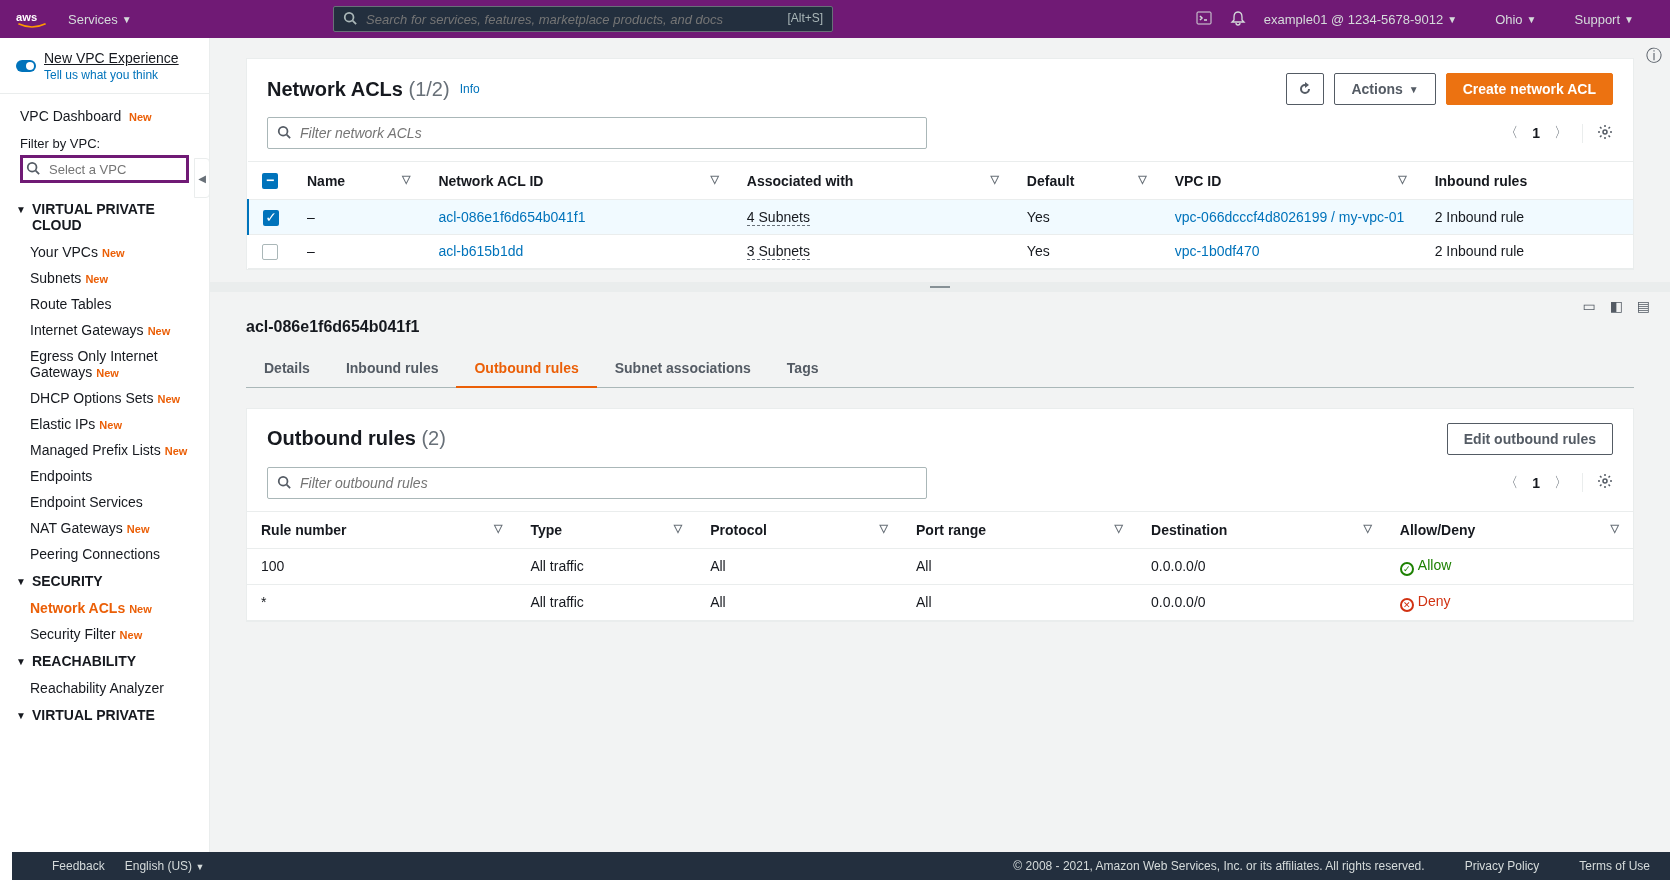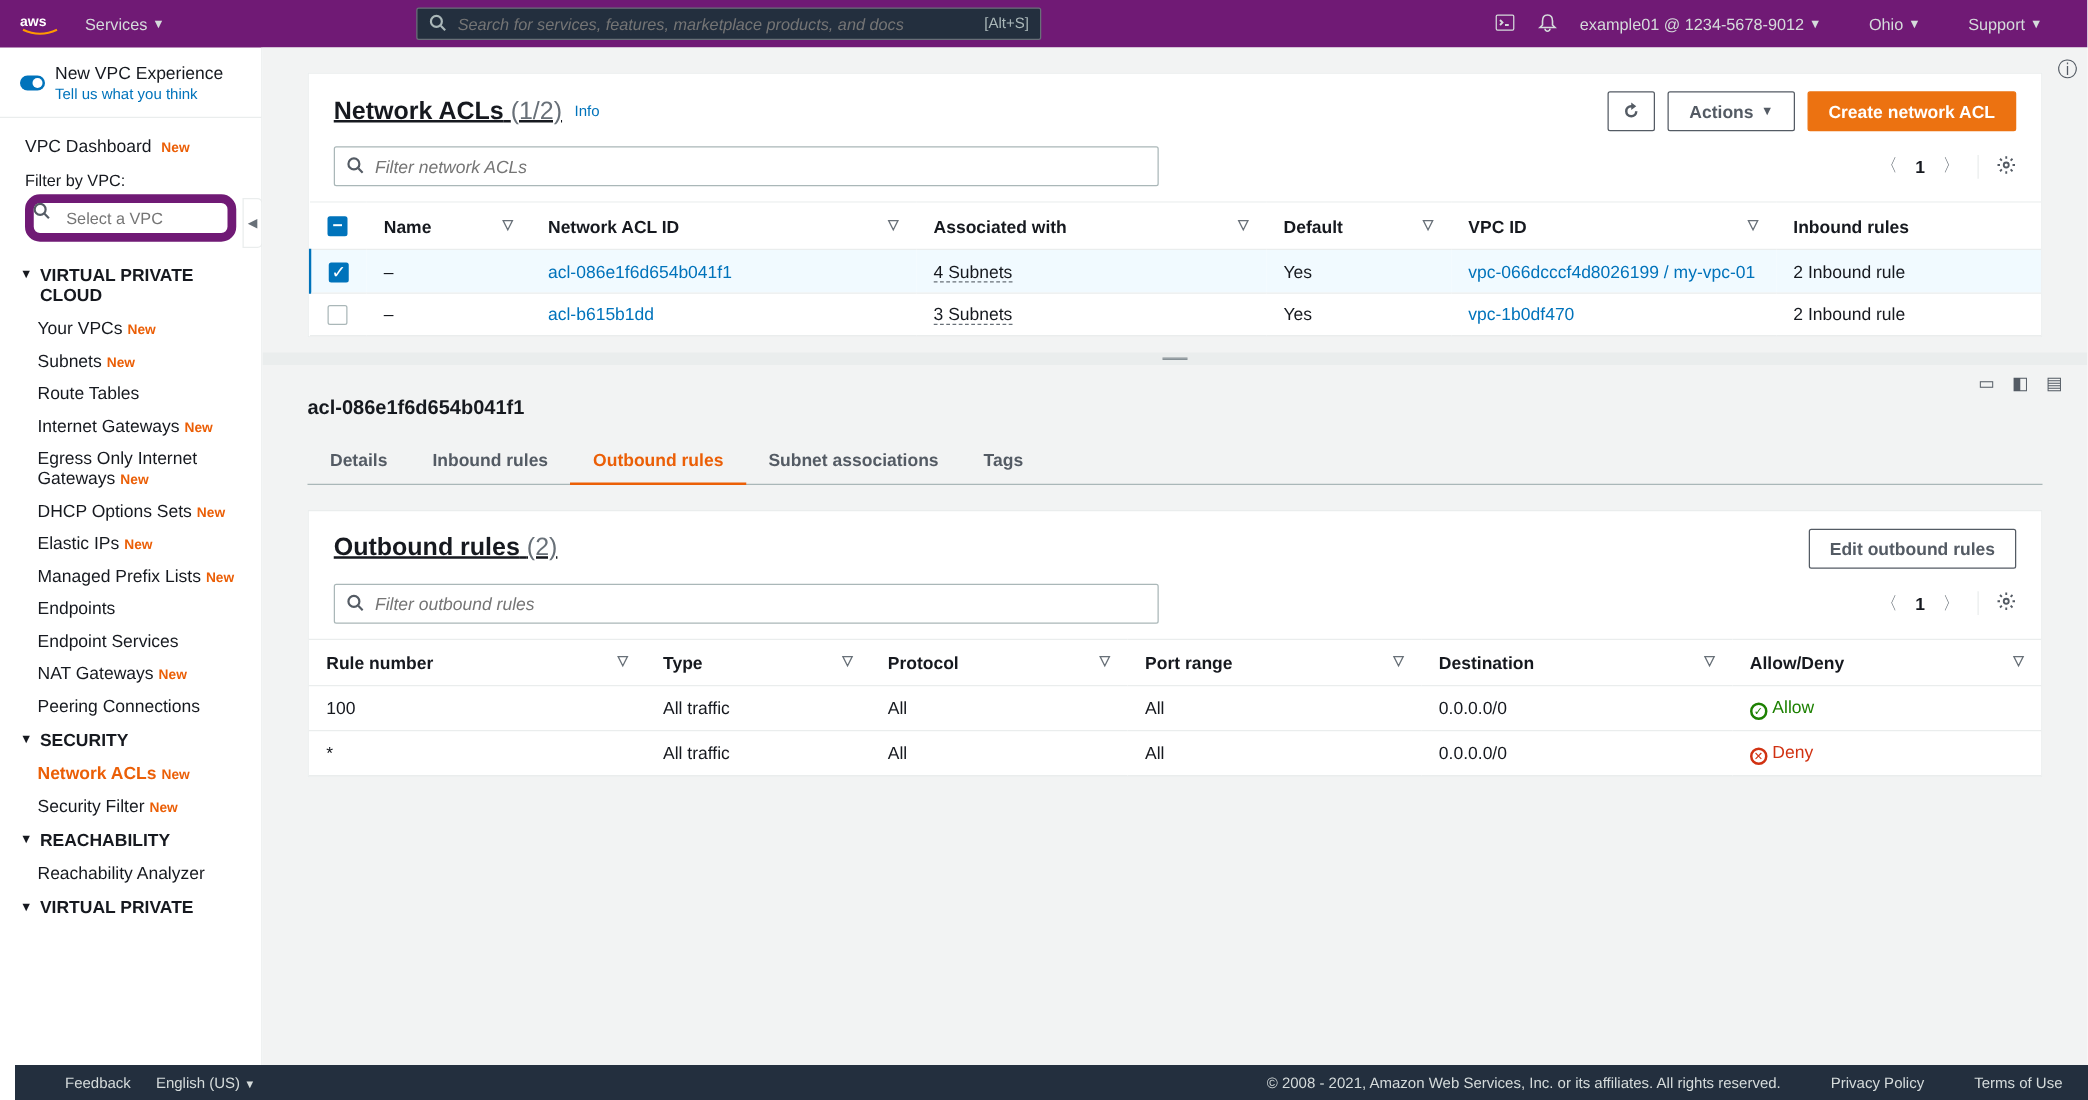--- a/index.html
+++ b/index.html
@@ -16,48 +16,48 @@
 .topnav-search input { width: 100%; height: 26px; background: #232f3e; border: 1px solid #687078; border-radius: 2px; padding: 0 60px 0 32px; color: #d5dbdb; font-style: italic; font-size: 13px; }
 .topnav-search .search-ico { position: absolute; left: 10px; top: 5px; color: #aab7b8; }
 .topnav-search .shortcut { position: absolute; right: 10px; top: 5px; color: #aab7b8; font-style: normal; font-size: 12px; }
 .topnav-right { margin-left: auto; display: flex; align-items: center; gap: 18px; }
 .topnav-icon { cursor: pointer; }
 
 
 .exp-bar { height: 56px; border-bottom: 1px solid #eaeded; display: flex; align-items: center; padding: 0 16px; }
 .toggle { width: 20px; height: 12px; background: #0073bb; border-radius: 6px; position: relative; margin-right: 8px; }
 .toggle::after { content: ""; width: 8px; height: 8px; background: #fff; border-radius: 50%; position: absolute; right: 2px; top: 2px; }
-.exp-txt { font-size: 14px; color: #16191f; }
+.exp-txt { font-size: 14px; color: #16191f; text-decoration: underline; }
 .exp-sub { font-size: 12px; color: #0073bb; margin-top: 2px; }
 
 
 .layout { display: flex; height: calc(100vh - 38px - 28px); }
 .sidebar { width: 210px; border-right: 1px solid #eaeded; overflow-y: auto; flex-shrink: 0; position: relative; }
 .collapse-handle { position: absolute; right: -1px; top: 120px; width: 16px; height: 40px; background: #fff; border: 1px solid #eaeded; border-radius: 0 4px 4px 0; display: flex; align-items: center; justify-content: center; font-size: 10px; color: #687078; cursor: pointer; z-index: 5; }
 
 .sidebar-inner { padding: 8px 0 20px; }
 .vpc-dash { padding: 6px 20px; cursor: pointer; }
 .filter-label { padding: 6px 20px 4px; font-size: 13px; }
 .vpc-filter { margin: 0 20px 12px; position: relative; }
-.vpc-filter input { width: 100%; height: 38px; border: 7px solid #701a75; border-radius: 12px; padding: 0 6px 0 26px; font-size: 13px; }
+.vpc-filter input { width: 100%; height: 28px; border: 3px solid #701a75; border-radius: 0; padding: 0 6px 0 26px; font-size: 13px; }
 .vpc-filter .search-ico { position: absolute; left: 6px; top: 6px; color: #545b64; }
 
 .nav-hdr { display: flex; align-items: flex-start; padding: 6px 16px; font-weight: 700; font-size: 14px; cursor: pointer; }
 .nav-hdr .tri { margin-right: 6px; font-size: 10px; margin-top: 3px; }
 .nav-item { padding: 5px 20px 5px 30px; font-size: 14px; cursor: pointer; }
 .nav-item.active { color: #eb5f07; font-weight: 700; }
 .new-badge { color: #eb5f07; font-size: 11px; font-weight: 700; margin-left: 4px; }
 
 
 .main { flex: 1; background: #f2f3f3; overflow: auto; position: relative; }
 .info-btn { position: absolute; right: 8px; top: 8px; color: #545b64; cursor: pointer; font-size: 16px; }
 
 .card { background: #fff; margin: 20px 36px 0; border: 1px solid #eaeded; }
 .card-hdr { padding: 14px 20px 0; display: flex; align-items: center; }
-.card-title { font-size: 20px; font-weight: 700; text-decoration: underline; }
+.card-title { font-size: 20px; font-weight: 700; }
 .card-count { font-weight: 400; color: #687078; }
 .info-link { color: #0073bb; font-size: 12px; font-weight: 400; margin-left: 10px; }
 .card-actions { margin-left: auto; display: flex; gap: 10px; }
 .btn { height: 32px; padding: 0 16px; border: 1px solid #545b64; background: #fff; border-radius: 2px; font-weight: 700; font-size: 14px; cursor: pointer; display: inline-flex; align-items: center; gap: 6px; color: #545b64; }
 .btn.icon-only { padding: 0 10px; }
 .btn.primary { background: #ec7211; border-color: #ec7211; color: #fff; }
 
 .filter-row { padding: 12px 20px; display: flex; align-items: center; }
 .filter-input { flex: 0 0 660px; position: relative; }
 .filter-input input { width: 100%; height: 32px; border: 1px solid #aab7b8; border-radius: 2px; padding: 0 10px 0 32px; font-style: italic; font-size: 14px; color: #687078; }

